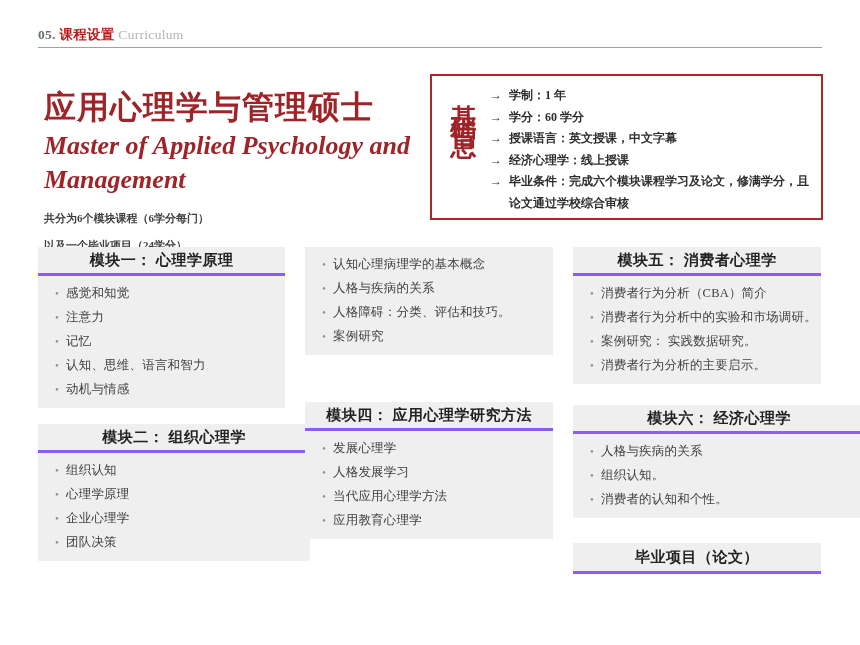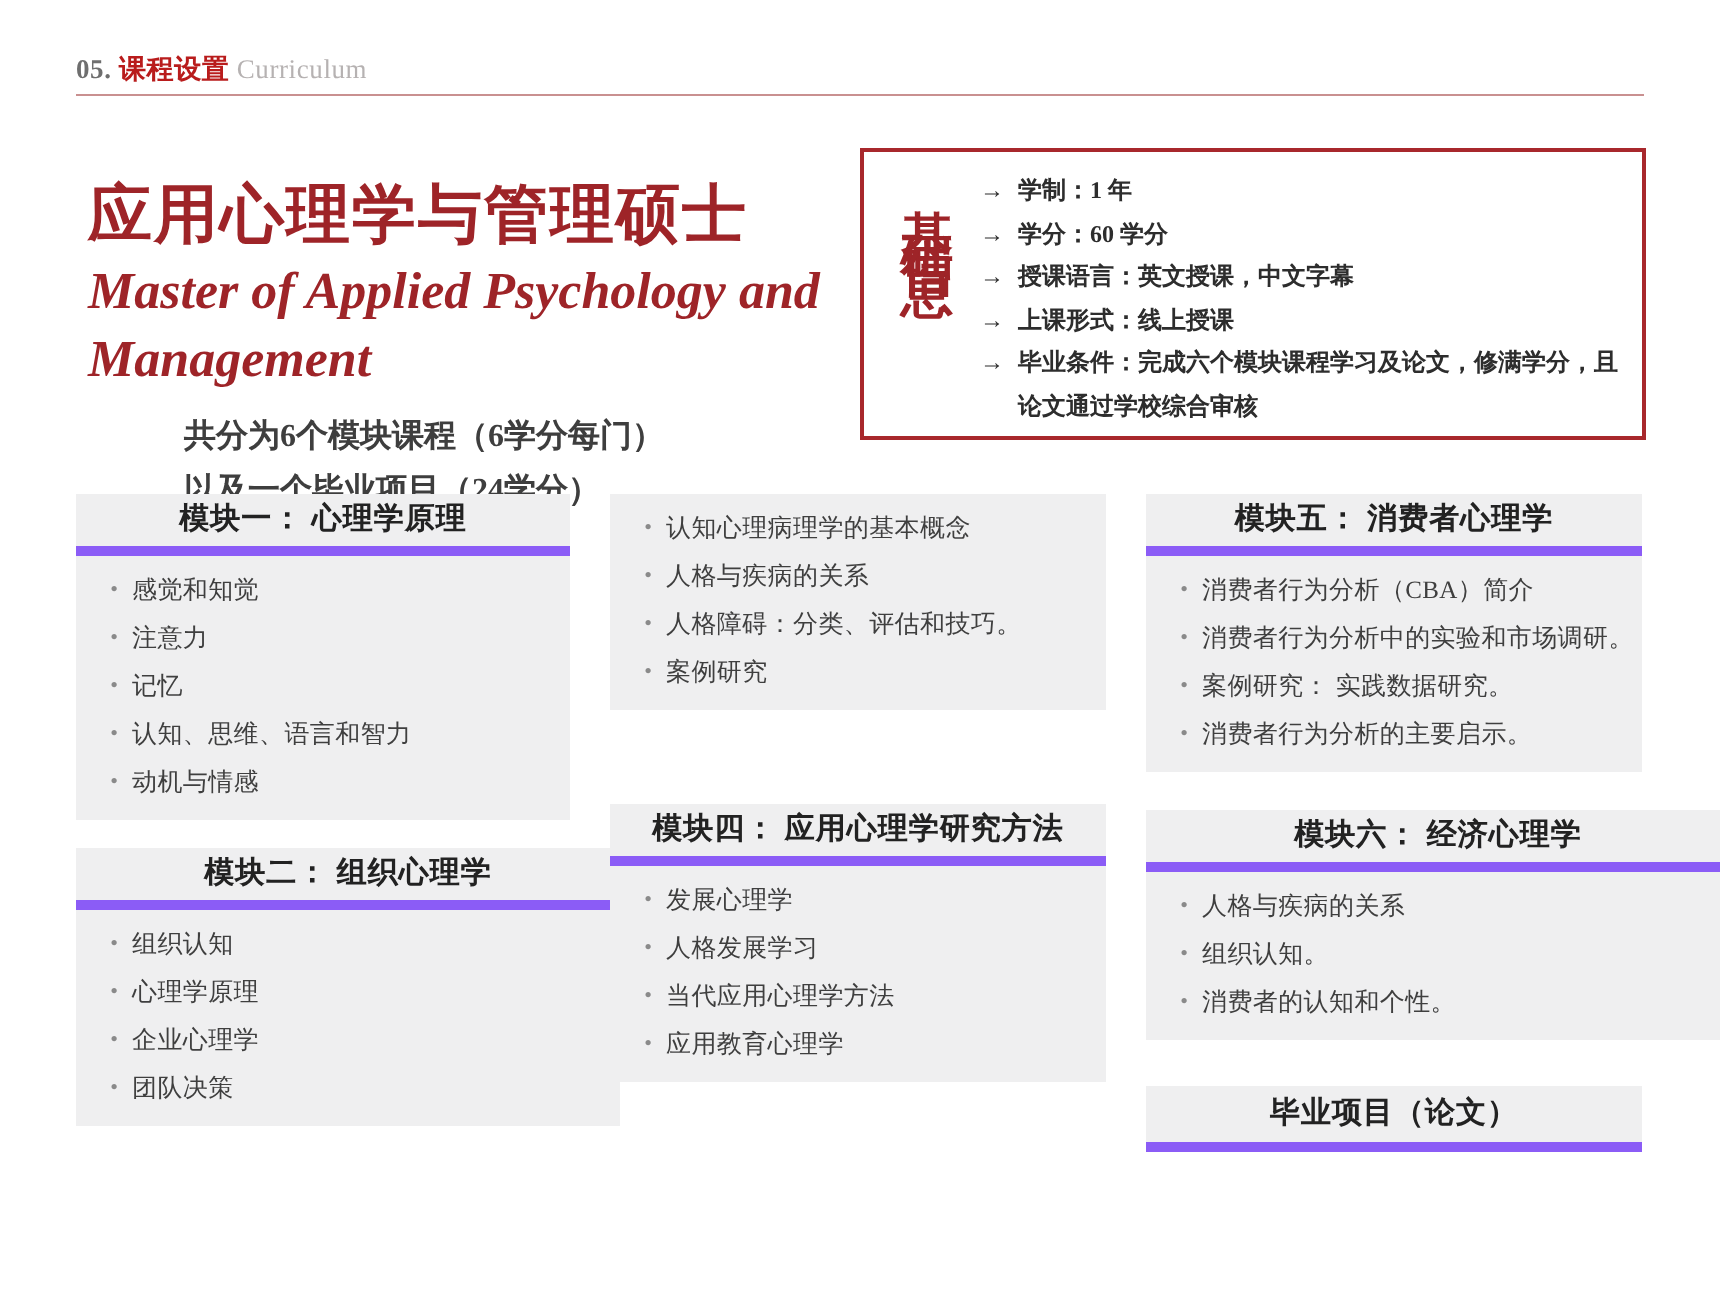--- a/index.html
+++ b/index.html
@@ -30,23 +30,22 @@
   .hero { position: absolute; left: 44px; top: 88px; width: 388px; }
   .hero-zh {
     font-size: 32px; font-weight: 700; color: #9e2428;
     letter-spacing: 1px; line-height: 1.2; margin-bottom: 3px;
   }
   .hero-en {
     font-size: 26px; font-style: italic; font-weight: 600;
     color: #9e2428; line-height: 1.28; margin-bottom: 9px;
   }
   .hero-sub {
-    font-size: 16px; font-weight: 600; color: #3e3e3e;
+    font-size: 11px; font-weight: 600; color: #3e3e3e;
     line-height: 27px;
-    margin-left: 48px;
   }
 
   
   .info-box {
     position: absolute; left: 430px; top: 74px; width: 393px; height: 146px;
     border: 2px solid #a8282c; background: #ffffff;
     display: flex; align-items: stretch;
   }
   .info-vtitle {
     writing-mode: vertical-rl; text-orientation: upright;
@@ -61,21 +60,21 @@
     line-height: 21.5px;
   }
   .info-list .arrow { flex: 0 0 auto; font-weight: 700; color: #2d2d2d; }
   .info-list .itxt  { flex: 1; }
 
   
   .card { position: absolute; background: #efeff0; }
   .card-title {
     font-size: 15px; font-weight: 700; color: #222222;
     text-align: center; line-height: 25px; padding-top: 1px;
-    border-bottom: 5px solid #8b5cf6; letter-spacing: .5px;
+    border-bottom: 3px solid #8b5cf6; letter-spacing: .5px;
   }
   .card-list { list-style: none; padding: 5px 2px 7px 10px; }
   .card-list li { display: flex; align-items: flex-start; }
   .card-list .blt {
     flex: 0 0 18px; text-align: center; color: #8a8a8a;
     font-size: 11px; line-height: 24px;
   }
   .card-list .txt {
     flex: 1; font-size: 12.5px; color: #3f3f3f; font-weight: 500;
     line-height: 24px; letter-spacing: .2px;
@@ -119,21 +118,21 @@
       <li>
         <span class="arrow">→</span>
         <span class="itxt">学分：60 学分</span>
       </li>
       <li>
         <span class="arrow">→</span>
         <span class="itxt">授课语言：英文授课，中文字幕</span>
       </li>
       <li>
         <span class="arrow">→</span>
-        <span class="itxt">上课形式：线上授课</span>
+        <span class="itxt">经济心理学：线上授课</span>
       </li>
       <li>
         <span class="arrow">→</span>
         <span class="itxt">毕业条件：完成六个模块课程学习及论文，修满学分，且论文通过学校综合审核</span>
       </li>
     </ul>
   </div>
 
   <section class="card m1">
     <h3 class="card-title">模块一： 心理学原理</h3>

